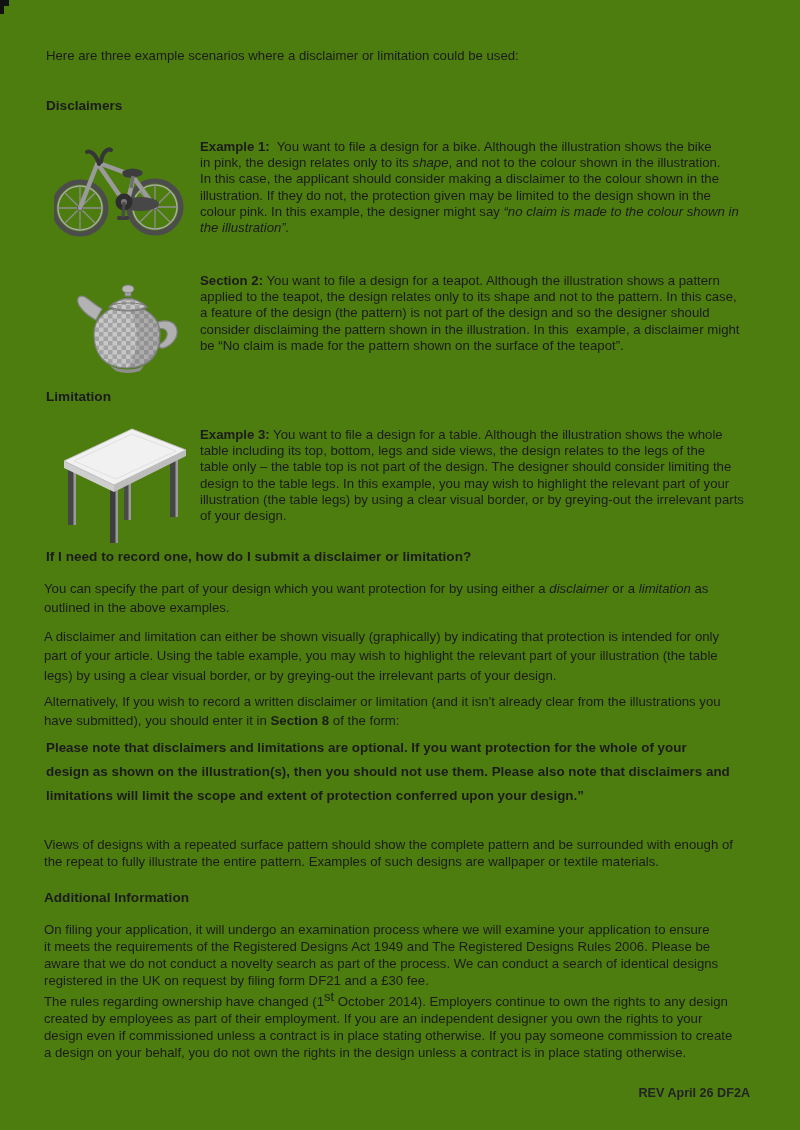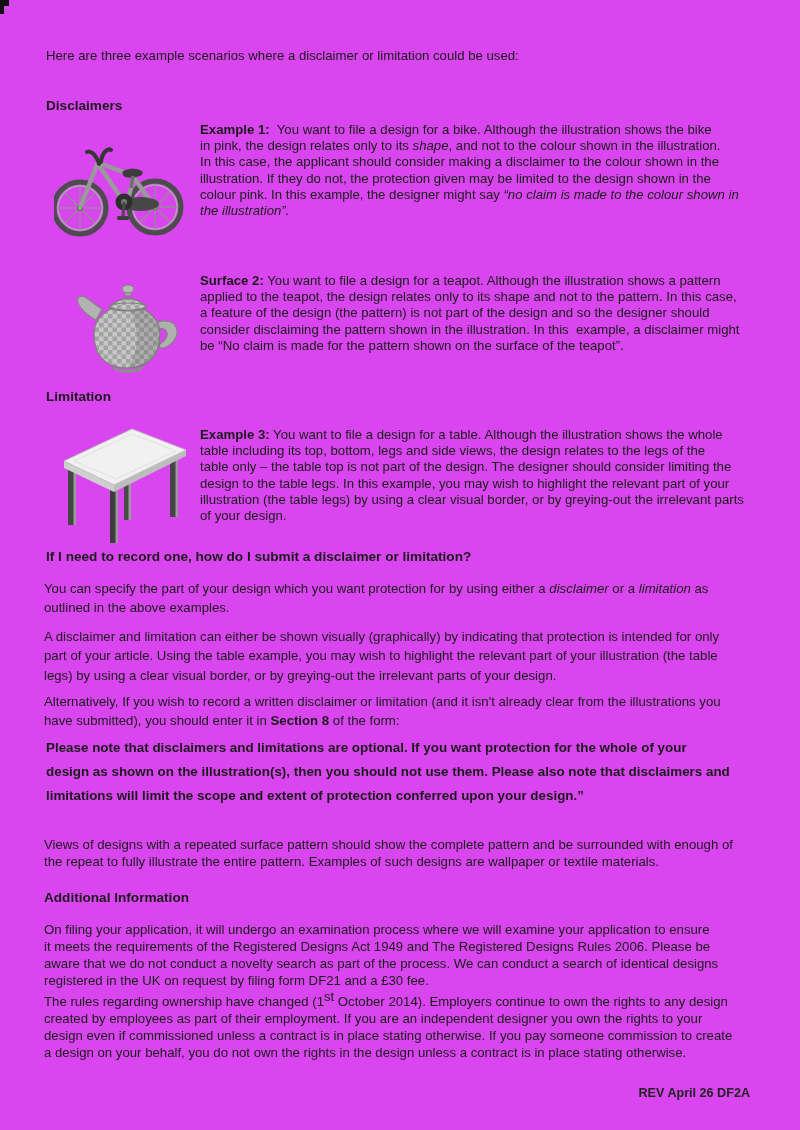--- a/index.html
+++ b/index.html
@@ -1,17 +1,17 @@
 <!DOCTYPE html>
 <html><head>
 <meta charset="utf-8">
 <style>
   html,body{margin:0;padding:0;background:#ffffff;}
   .page{
-    position:relative;width:800px;height:1130px;background:#d946ef;
+    position:relative;width:800px;height:1130px;background:#4d7c0f;
     font-family:"Liberation Sans",sans-serif;color:#1b1b1b;overflow:hidden;
   }
   .abs{position:absolute;white-space:pre-wrap;}
   .body-sm{font-size:13.2px;line-height:16.2px;}   
   .body-md{font-size:13.2px;line-height:19.4px;}   
   .body-tt{font-size:13.2px;line-height:17px;}     
   .note{font-size:13.4px;line-height:24px;font-weight:bold;}
   .h{font-size:13.6px;font-weight:bold;line-height:16px;}
   i{font-style:italic;}
   b{font-weight:bold;}
@@ -66,21 +66,21 @@
     </g>
     <path d="M69,31 q10,-5 19,0 q2,3 -2,5 q-8,3 -15,1 q-4,-3 -2,-6 Z" fill="#3c3c3c"></path>
     <line x1="79" y1="36" x2="77" y2="48" stroke="#6f6f6f" stroke-width="3.5"></line>
     <ellipse cx="86" cy="64" rx="19" ry="7" fill="#474747"></ellipse>
     <circle cx="70" cy="62" r="8.5" fill="#2e2e2e"></circle>
     <circle cx="70" cy="62" r="3" fill="#777"></circle>
     <rect x="63" y="76" width="12" height="4" rx="1.5" fill="#3c3c3c"></rect>
     <line x1="70" y1="62" x2="69" y2="77" stroke="#4a4a4a" stroke-width="3"></line>
   </svg>
 
-  <div class="abs body-sm" style="left:200px;top:122px;width:580px"><b>Example 1:</b><span>  You want to file a design for a bike. Although the illustration shows the bike
+  <div class="abs body-sm" style="left:200px;top:139px;width:580px"><b>Example 1:</b><span>  You want to file a design for a bike. Although the illustration shows the bike
 in pink, the design relates only to its </span><i>shape</i><span>, and not to the colour shown in the illustration.
 In this case, the applicant should consider making a disclaimer to the colour shown in the
 illustration. If they do not, the protection given may be limited to the design shown in the
 colour pink. In this example, the designer might say </span><i>“no claim is made to the colour shown in
 the illustration”.</i></div>
 
   <svg class="abs" style="left:72px;top:278px" width="112" height="99" viewBox="0 0 112 99">
     <defs>
       <pattern id="chk" width="9" height="9" patternUnits="userSpaceOnUse">
         <rect width="9" height="9" fill="#c7c7c7"></rect>
@@ -92,21 +92,21 @@
     <path d="M86,44 C106,38 112,58 96,68 C90,72 86,70 88,66 C98,60 98,48 85,51 Z" fill="#b0b0b0" stroke="#828282" stroke-width="1.2"></path>
     <path d="M22,56 C22,38 38,28 55,28 C72,28 88,38 88,56 C88,76 78,90 55,90 C32,90 22,76 22,56 Z" fill="url(#chk)" stroke="#808080" stroke-width="1.2"></path>
     <path d="M55,28 C72,28 88,38 88,56 C88,76 78,90 55,90 C66,78 70,48 55,28 Z" fill="rgba(90,90,90,0.25)"></path>
     <path d="M37,29 Q56,12 75,29 Q56,36 37,29 Z" fill="url(#chk)" stroke="#7d7d7d" stroke-width="1.2"></path>
     <ellipse cx="56" cy="29" rx="19" ry="4" fill="none" stroke="#7d7d7d" stroke-width="1"></ellipse>
     <rect x="53" y="12" width="6" height="6" fill="#a8a8a8" stroke="#7d7d7d" stroke-width="1"></rect>
     <ellipse cx="56" cy="11" rx="6" ry="4" fill="#b6b6b6" stroke="#7d7d7d" stroke-width="1"></ellipse>
     <path d="M38,88 Q56,95 72,88 L68,93 Q56,97 44,93 Z" fill="#8e8e8e"></path>
   </svg>
 
-  <div class="abs body-sm" style="left:200px;top:273px;width:582px"><b>Surface 2:</b><span> You want to file a design for a teapot. Although the illustration shows a pattern
+  <div class="abs body-sm" style="left:200px;top:273px;width:582px"><b>Section 2:</b><span> You want to file a design for a teapot. Although the illustration shows a pattern
 applied to the teapot, the design relates only to its shape and not to the pattern. In this case,
 a feature of the design (the pattern) is not part of the design and so the designer should
 consider disclaiming the pattern shown in the illustration. In this &nbsp;example, a disclaimer might
 be “No claim is made for the pattern shown on the surface of the teapot”.</span></div>
 
   <div class="abs h" style="left:46px;top:389px">Limitation</div>
 
   <svg class="abs" style="left:58px;top:419px" width="132" height="126" viewBox="0 0 132 126">
     <g>
       <rect x="10" y="46" width="8" height="60" fill="#454545"></rect>

